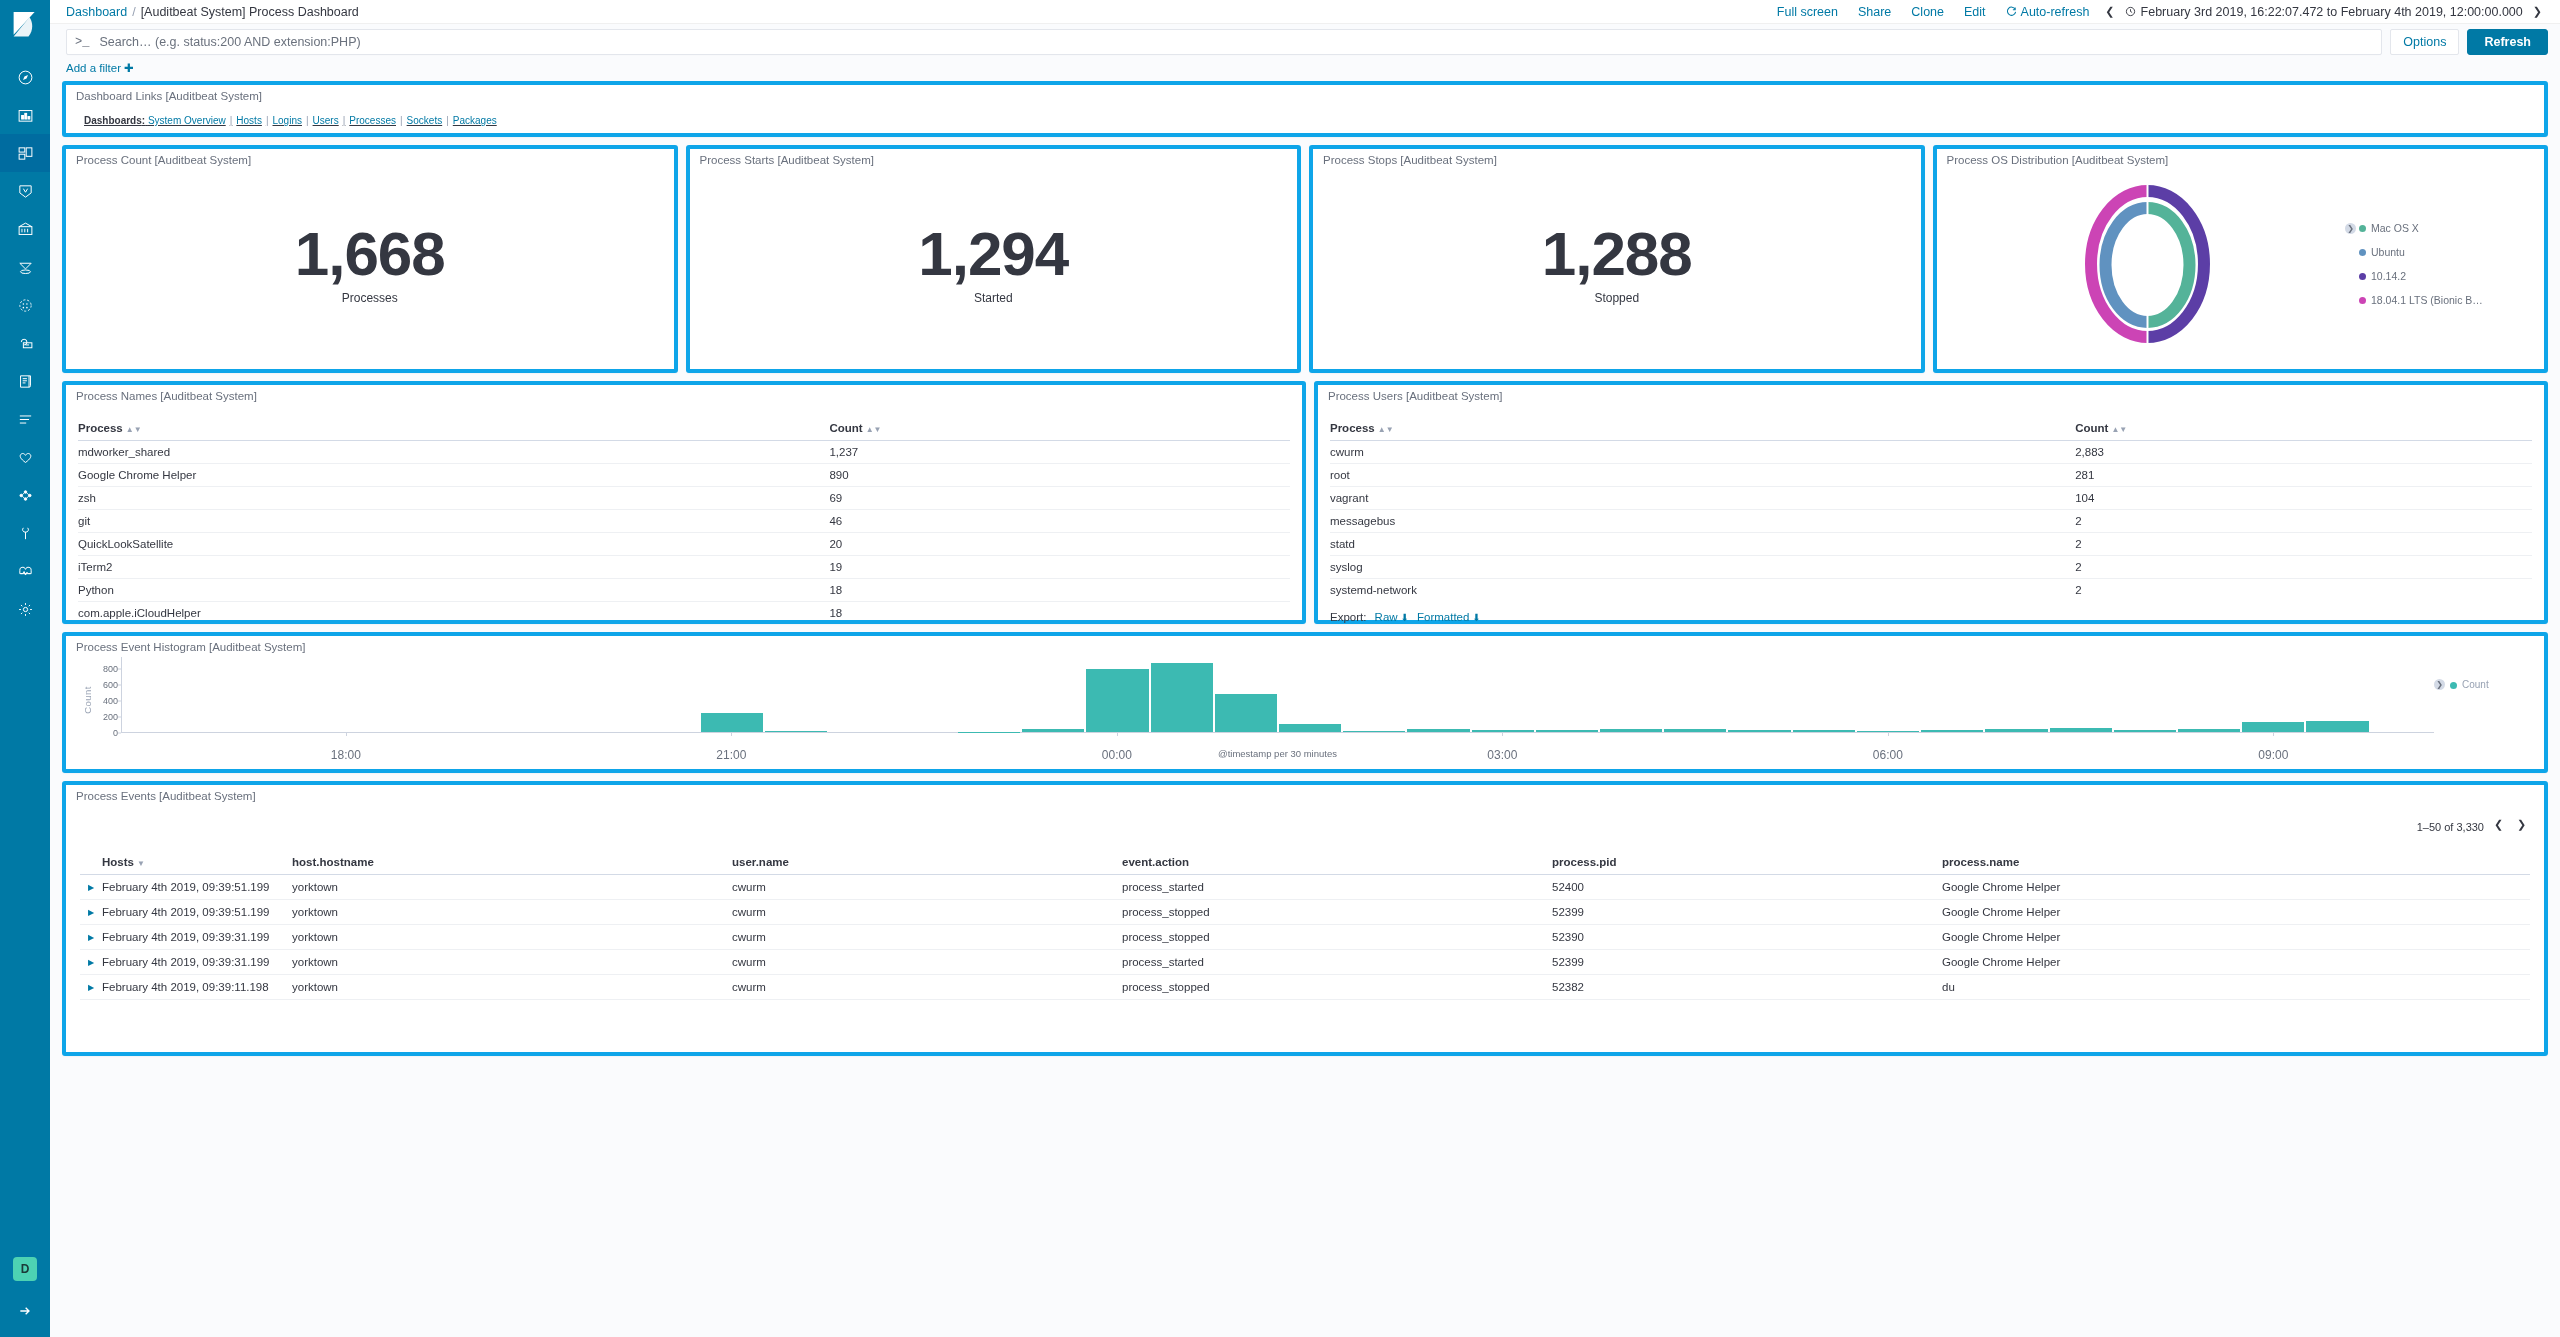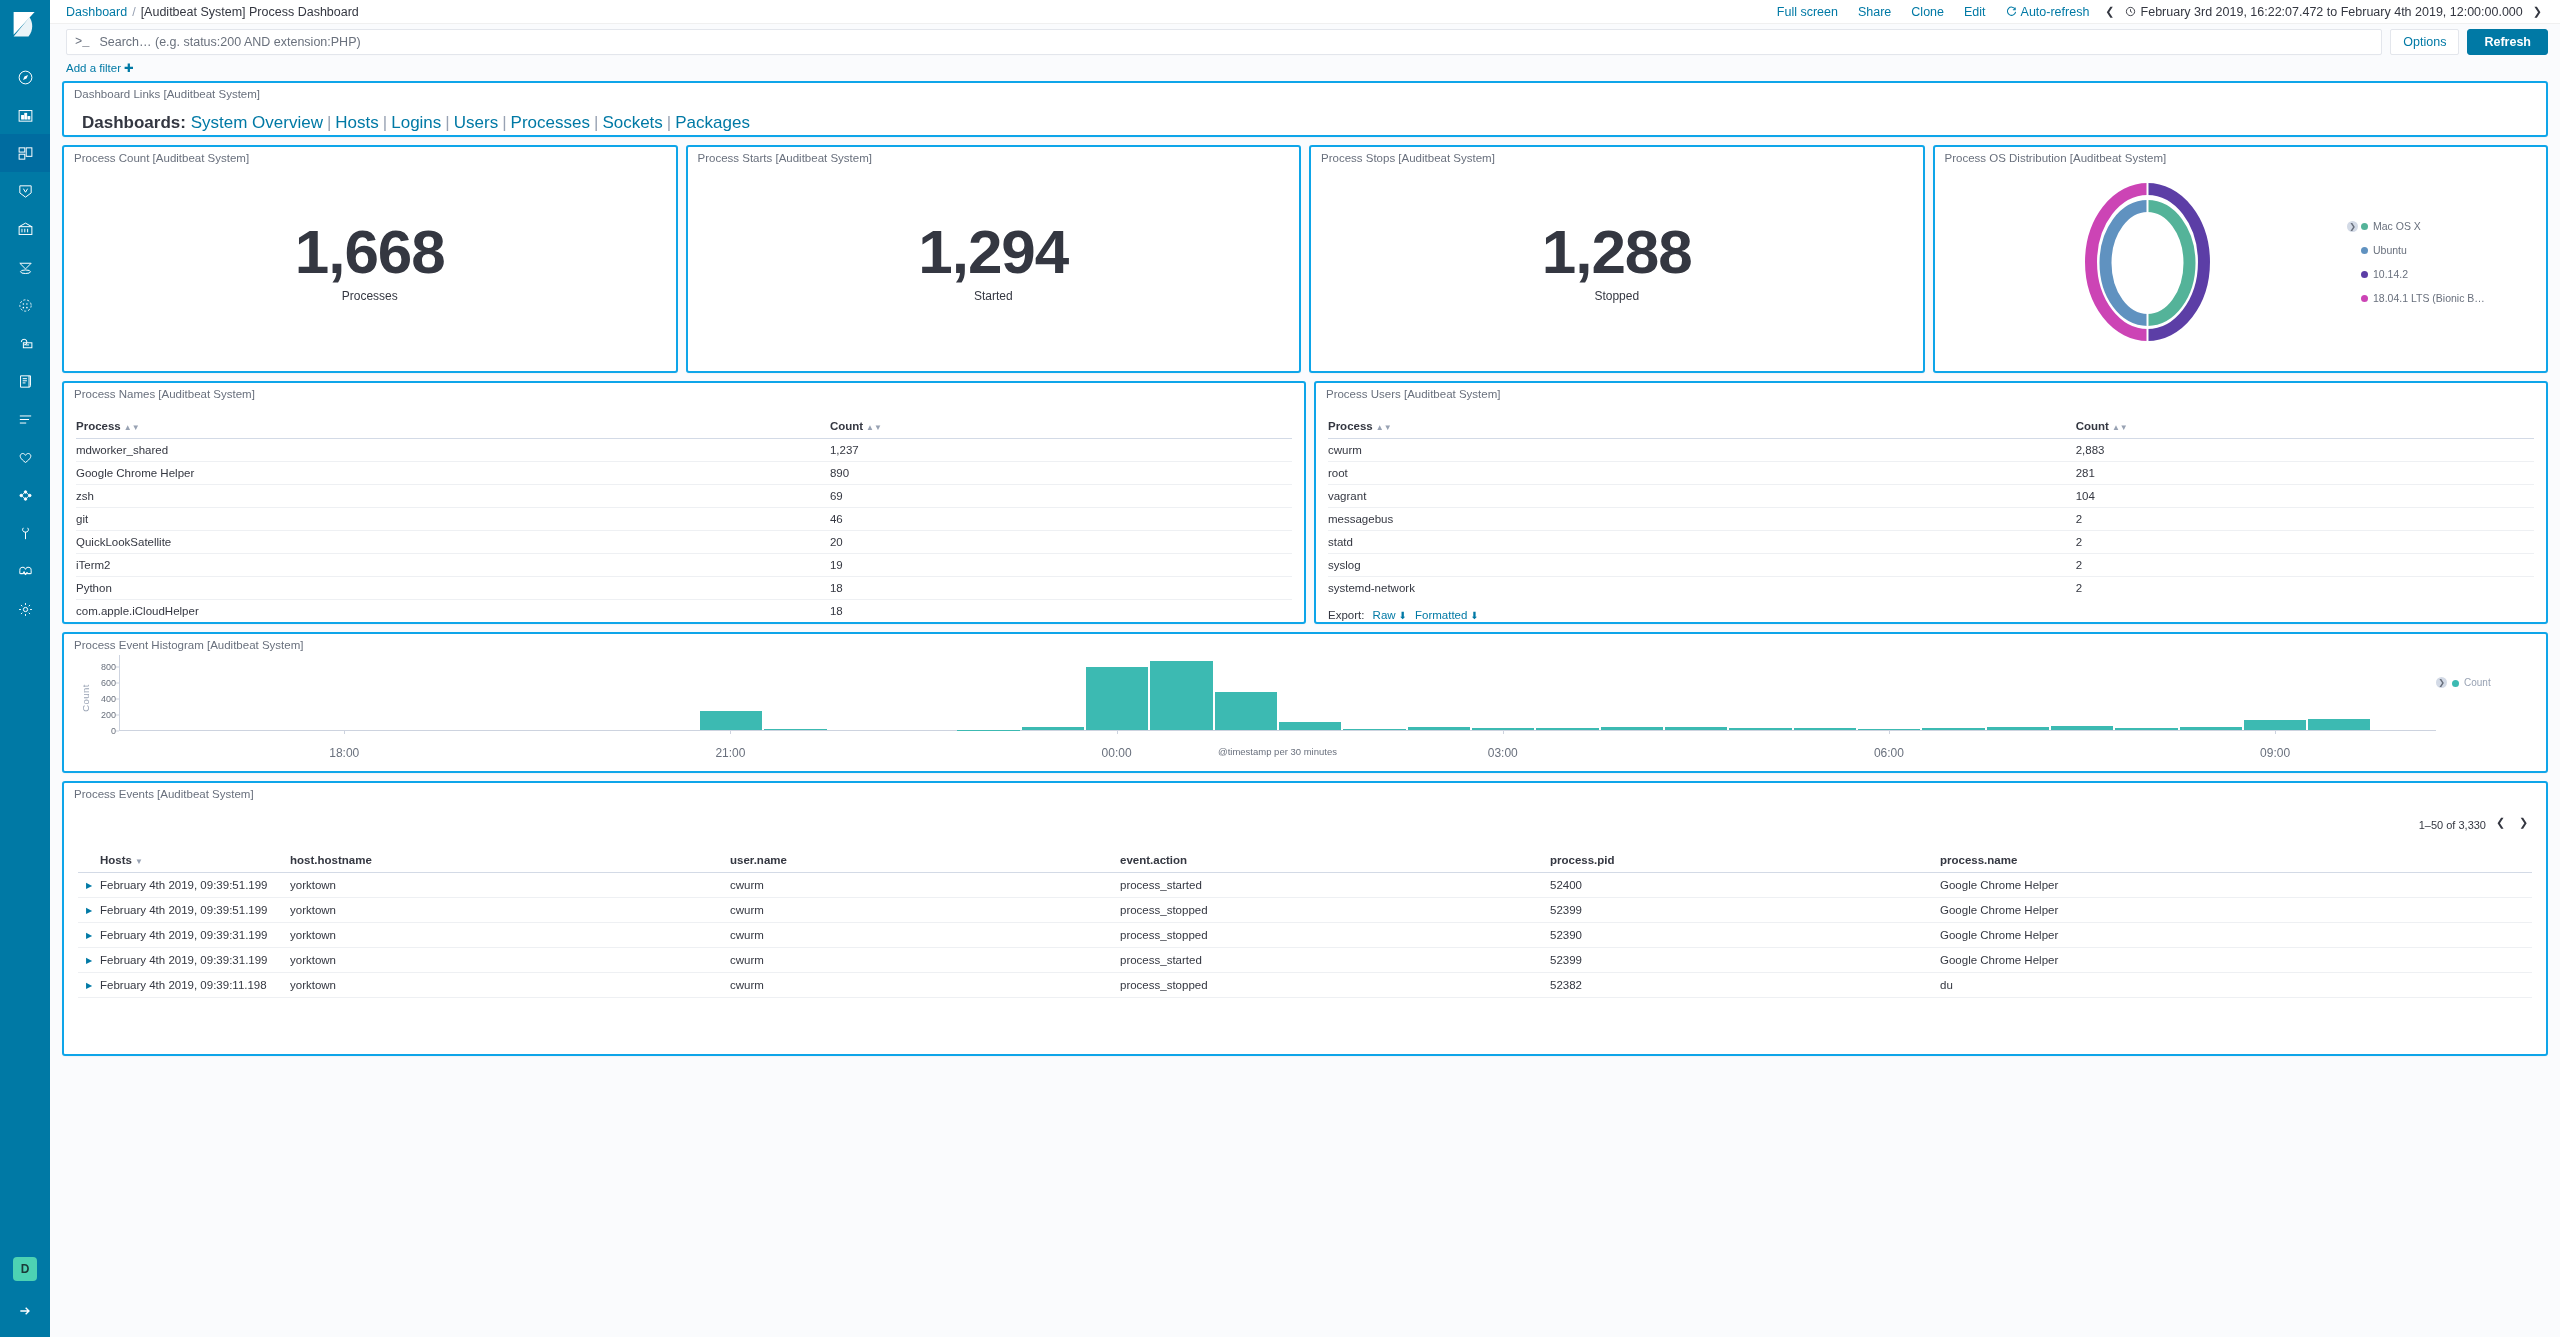--- a/index.html
+++ b/index.html
@@ -126,39 +126,39 @@
   }
   .add-filter { color: #0079a5; cursor: pointer; display: inline-flex; align-items: center; gap: 3px; }
 
   
   .dash {
     flex: 1; overflow: hidden;
     padding: 0 12px 0 12px;
   }
   .panel {
     background: #fff;
-    border: 2px solid #0ea5e9;
+    border: 4px solid #0ea5e9;
     border-radius: 3px;
     position: relative;
     box-shadow: 0 1px 1px rgba(152,162,179,.08);
   }
   .panel-title {
     font-size: 11.5px; color: #69707d;
     padding: 5px 10px 0 10px;
     white-space: nowrap; overflow: hidden; text-overflow: ellipsis;
   }
 
   .row { display: flex; gap: 8px; }
   .row + .row { margin-top: 8px; }
 
   
   .links-panel { height: 56px; width: 100%; }
   .links-body {
     padding: 13px 0 0 18px;
-    font-size: 17px; color: #343741;
+    font-size: 10px; color: #343741; text-decoration: underline;
   }
   .links-body b { font-weight: 700; }
   .links-body a { color: #0079a5; text-decoration: none; cursor: pointer; }
   .links-sep { color: #98a2b3; margin: 0 4px; }
 
   
   .metric-panel { height: 228px; flex: 1; }
   .metric-body {
     height: 196px;
     display: flex; flex-direction: column;

